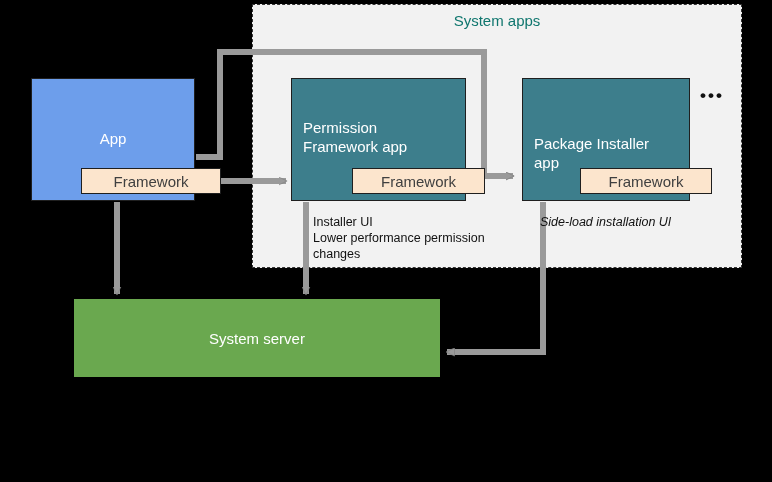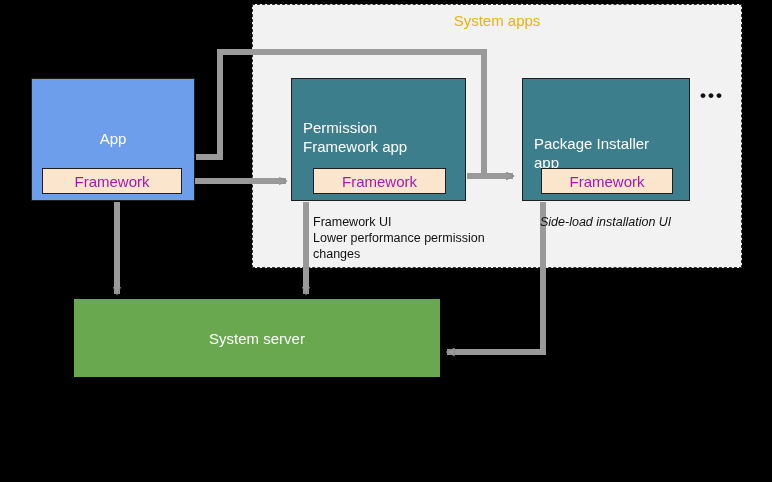--- a/index.html
+++ b/index.html
@@ -4,40 +4,40 @@
 <style>
   html,body{margin:0;padding:0;background:#000;}
   #stage{position:relative;width:772px;height:482px;background:#000;
          font-family:"Liberation Sans","DejaVu Sans",sans-serif;overflow:hidden;}
   .abs{position:absolute;box-sizing:border-box;}
 
   
   #sysapps{left:252px;top:4px;width:490px;height:264px;background:#f2f2f2;
            border:1px dashed #333;}
   #sysapps-title{left:252px;top:12px;width:490px;text-align:center;
-                 font-size:15px;color:#eab308;}
+                 font-size:15px;color:#0f766e;}
 
   
   #app-box{left:31px;top:78px;width:164px;height:123px;background:#6d9eeb;
            border:1px solid #1f1f1f;}
   #app-label{left:31px;top:130px;width:164px;text-align:center;font-size:15px;color:#fff;}
 
   
   #pc-box{left:291px;top:78px;width:175px;height:123px;background:#3d7e8c;
           border:1px solid #1f1f1f;}
   #pc-label{left:303px;top:118px;width:160px;font-size:15px;color:#fff;line-height:19px;}
 
   
   #pi-box{left:522px;top:78px;width:168px;height:123px;background:#3d7e8c;
           border:1px solid #1f1f1f;}
   #pi-label{left:534px;top:118px;width:150px;font-size:15px;color:#fff;line-height:19px;margin-top:16px;}
 
   
   .fw{background:#fce5cd;border:1px solid #1f1f1f;height:26px;line-height:26px;
-      font-size:15px;color:#a21caf;text-align:center;}
+      font-size:15px;color:#404040;text-align:center;margin-left:39px;}
   #fw-app{left:42px;top:168px;width:140px;}
   #fw-pc{left:313px;top:168px;width:133px;}
   #fw-pi{left:541px;top:168px;width:132px;}
 
   
   #ellipsis{left:700px;top:86px;font-size:17px;color:#111;letter-spacing:2px;font-weight:bold;}
 
   
   .annot{font-size:12.5px;color:#111;line-height:16px;}
   #annot-pc{left:313px;top:214px;width:215px;}
@@ -91,21 +91,21 @@
   <div class="abs fw" id="fw-pc">Framework</div>
 
   <div class="abs" id="pi-box"></div>
   <div class="abs" id="pi-label">
     <div>Package Installer</div>
     <div>app</div>
   </div>
   <div class="abs fw" id="fw-pi">Framework</div>
 
   <div class="abs annot" id="annot-pc">
-    <div>Framework UI</div>
+    <div>Installer UI</div>
     <div>Lower performance permission</div>
     <div>changes</div>
   </div>
   <div class="abs annot" id="annot-pi">
     <div>Side-load installation UI</div>
   </div>
 
   <div class="abs" id="server-box"></div>
   <div class="abs" id="server-label">System server</div>
 

